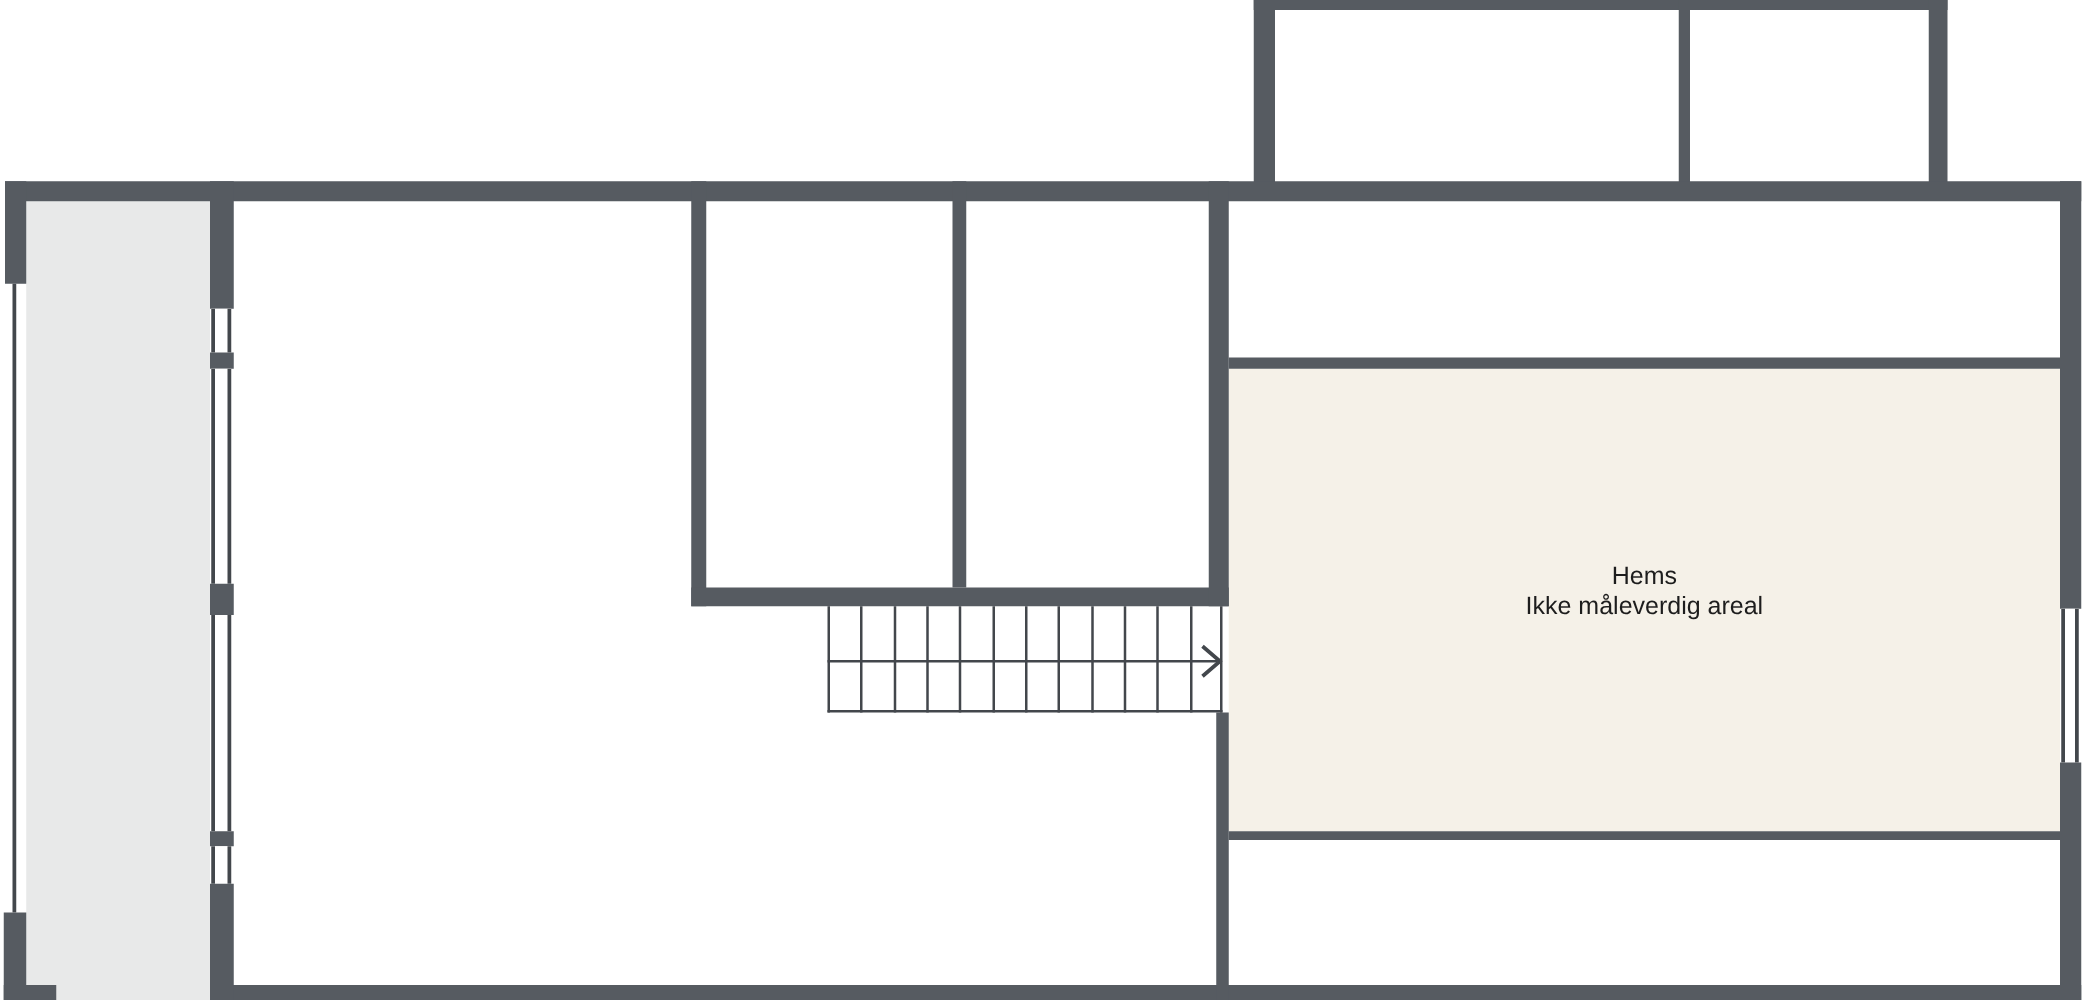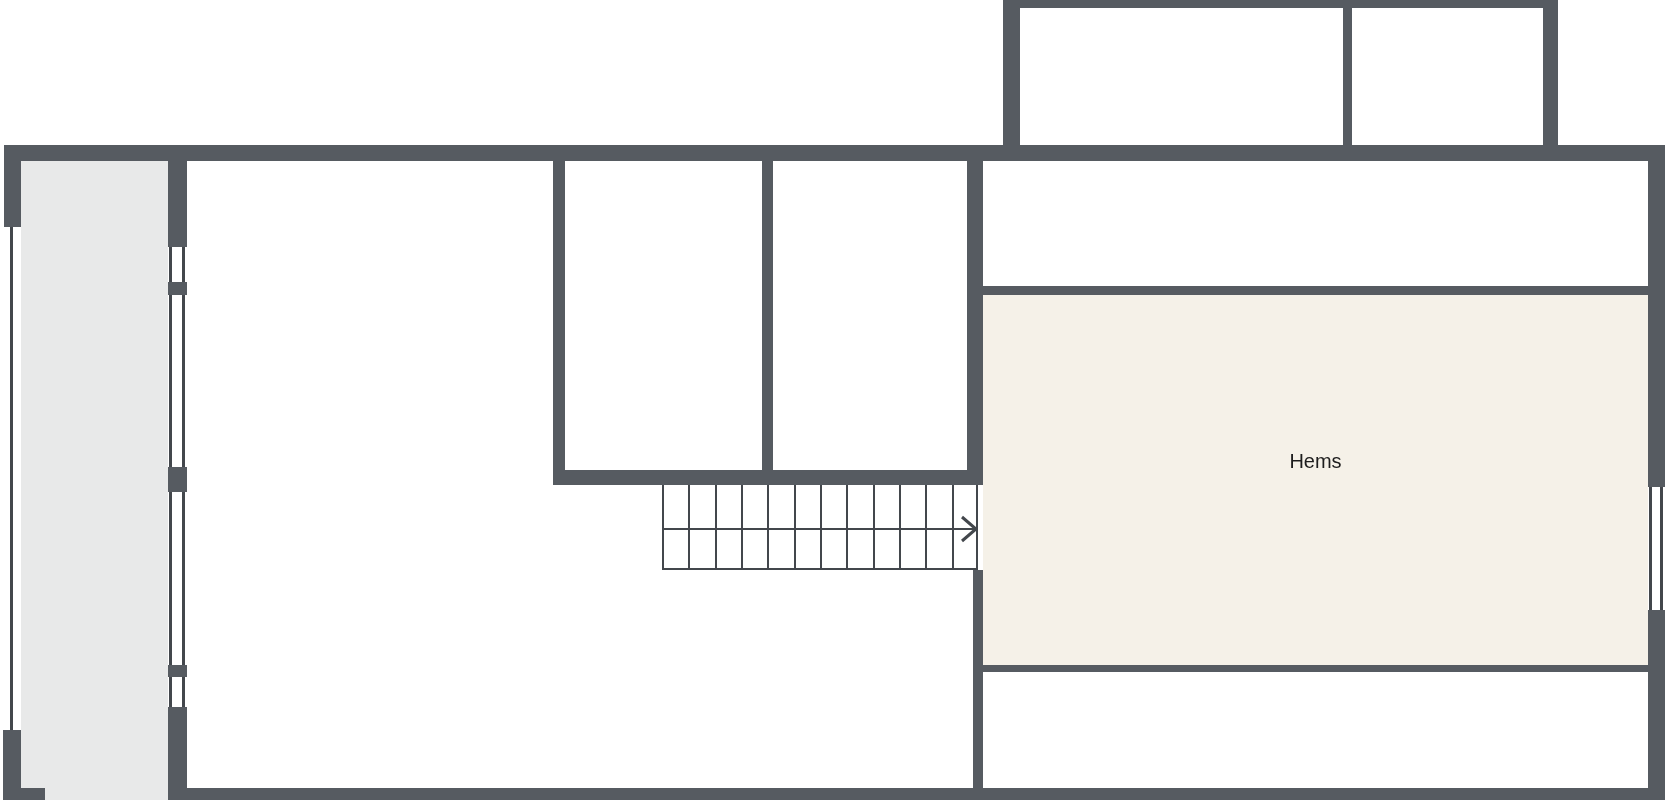--- a/index.html
+++ b/index.html
@@ -93,15 +93,16 @@
       <div class="tread" style="left: 158px;"></div>
       <div class="tread" style="left: 184px;"></div>
       <div class="tread" style="left: 211px;"></div>
       <div class="tread" style="left: 237px;"></div>
       <div class="tread" style="left: 263px;"></div>
       <div class="tread" style="left: 290px;"></div>
     </div>
 
   <div class="room-label">
     <div>Hems</div>
+    <div>Ikke måleverdig areal</div>
   </div>
 
 </div>
 
 </body></html>

